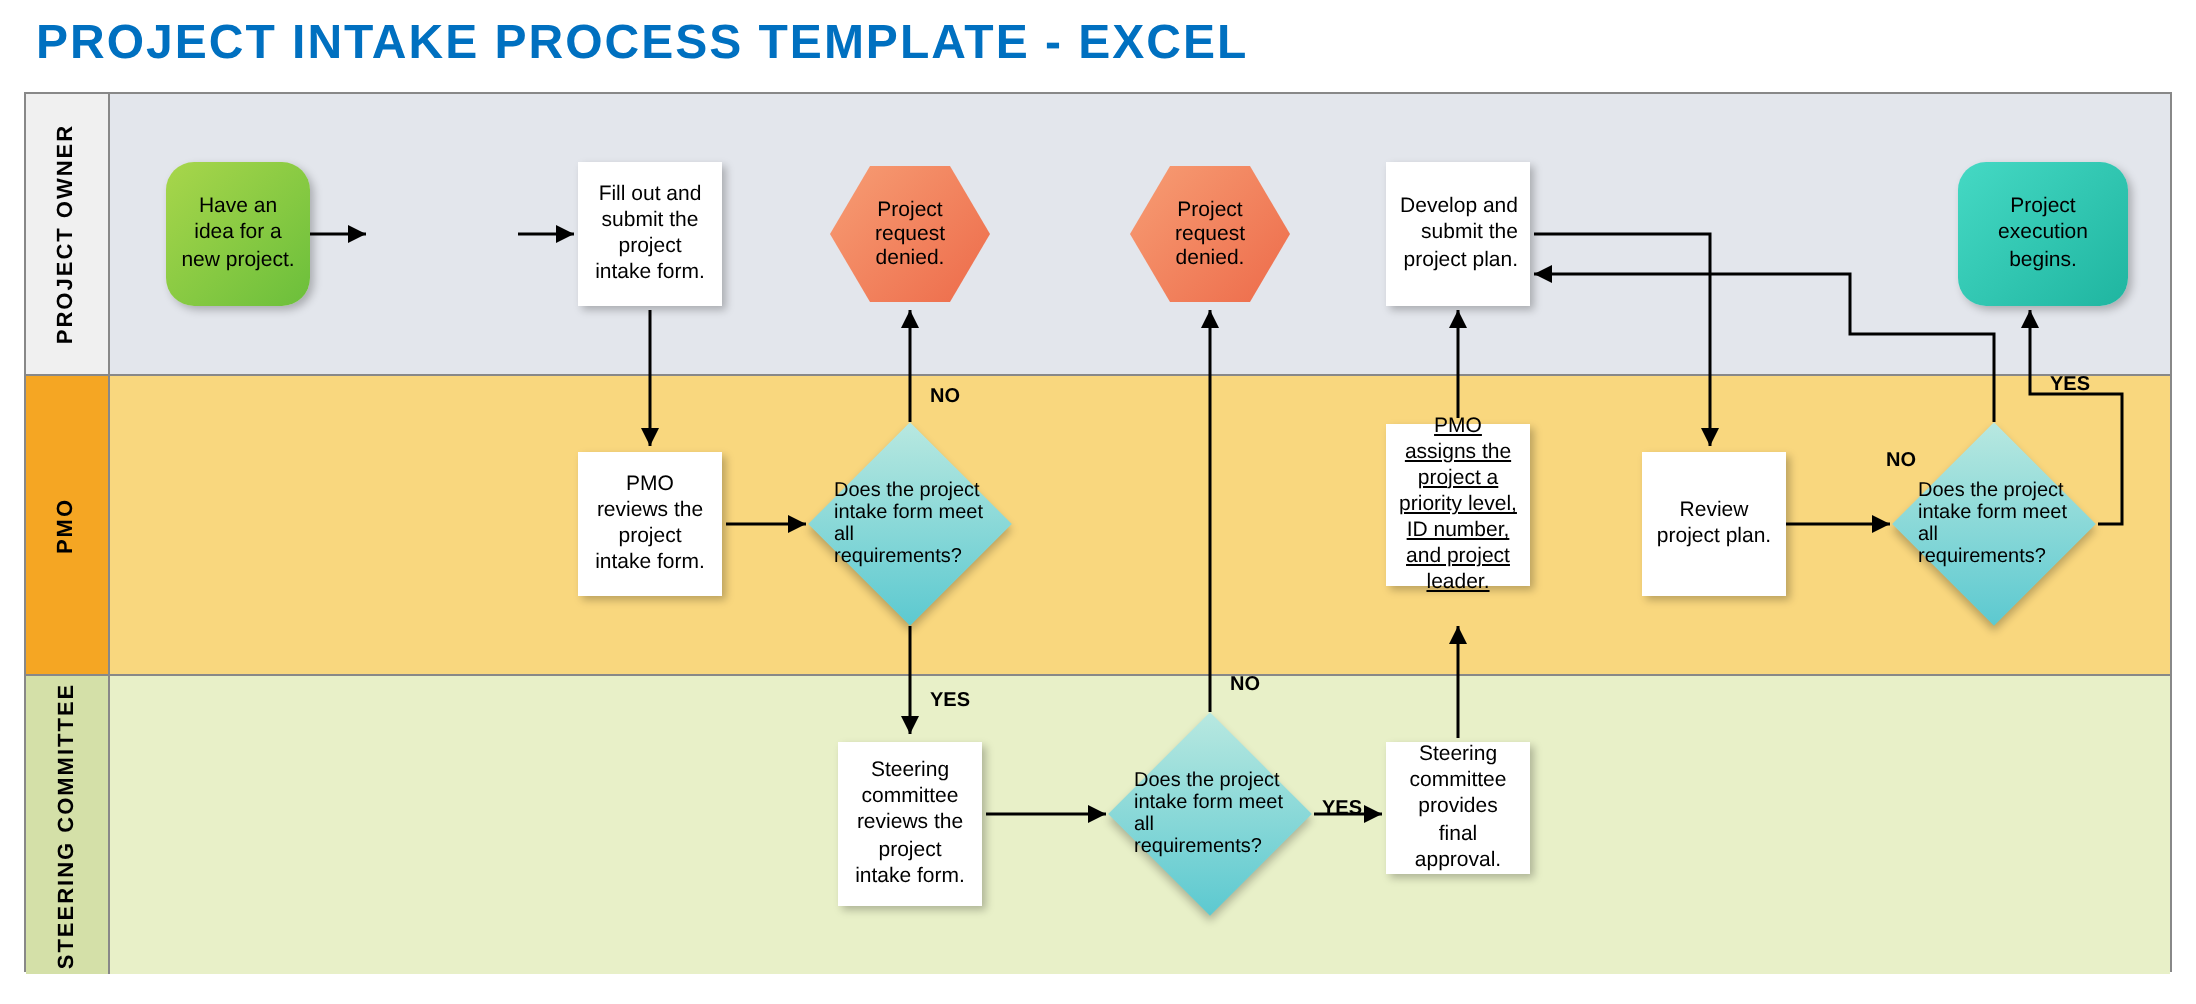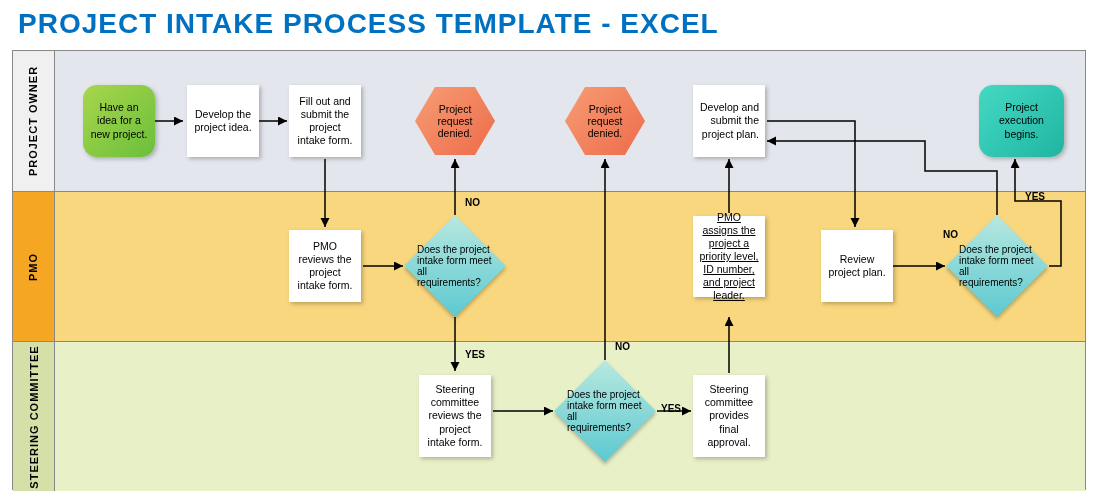--- a/index.html
+++ b/index.html
@@ -4,21 +4,21 @@
 <style>
   * { box-sizing: border-box; margin: 0; padding: 0; }
   body {
     font-family: Arial, Helvetica, sans-serif;
     background: #fff;
     width: 1098px;
     height: 502px;
     overflow: hidden;
   }
   .title {
-    font-size: 28px;
+    font-size: 24px;
     font-weight: bold;
     color: #0070c0;
     padding: 8px 18px 10px;
     letter-spacing: 1px;
   }
   .swimlanes {
     position: relative;
     margin: 0 12px 0 12px;
     width: 1074px;
     height: 440px;
@@ -199,21 +199,20 @@
     <path d="M712 70 L800 70 L800 176" fill="none" stroke="#000" stroke-width="1.5" marker-end="url(#ah)"></path>
 
     <line x1="838" y1="215" x2="890" y2="215" stroke="#000" stroke-width="1.5" marker-end="url(#ah)"></line>
 
     <path d="M942 164 L942 120 L870 120 L870 90 L712 90" fill="none" stroke="#000" stroke-width="1.5" marker-end="url(#ah)"></path>
 
     <path d="M994 215 L1006 215 L1006 150 L960 150 L960 108" fill="none" stroke="#000" stroke-width="1.5" marker-end="url(#ah)"></path>
   </svg>
 
   <div class="node start" style="left:70px; top:34px;">Have an idea for a new project.</div>
-  <div class="node box" style="left:174px; top:34px;">Develop the project idea.</div>
   <div class="node box" style="left:276px; top:34px;">Fill out and submit the project intake form.</div>
 
   <div class="hex" style="left:402px; top:36px;">
     <div class="shape"></div>
       <div class="htext">Project request denied.</div>
   </div>
   <div class="hex" style="left:552px; top:36px;">
     <div class="shape"></div>
       <div class="htext">Project request denied.</div>
   </div>
@@ -231,21 +230,21 @@
   <div class="diamond" style="left:934px; top:165px;">
     <div class="shape"></div>
       <div class="dtext">Does the project intake form meet all requirements?</div>
   </div>
 
   <div class="node box" style="left:406px; top:324px; height:82px;">Steering committee reviews the project intake form.</div>
   <div class="diamond" style="left:542px; top:310px;">
     <div class="shape"></div>
       <div class="dtext">Does the project intake form meet all requirements?</div>
   </div>
-  <div class="node box" style="left:680px; top:324px; height:82px;">Steering committee provides final approval.</div>
+  <div class="node box" style="left:680px; top:324px; height:66px;">Steering committee provides final approval.</div>
 
   <div class="edge-label" style="left:452px; top:146px;">NO</div>
   <div class="edge-label" style="left:452px; top:298px;">YES</div>
   <div class="edge-label" style="left:602px; top:290px;">NO</div>
   <div class="edge-label" style="left:648px; top:352px;">YES</div>
   <div class="edge-label" style="left:930px; top:178px;">NO</div>
   <div class="edge-label" style="left:1012px; top:140px;">YES</div>
 
 </div>
 

